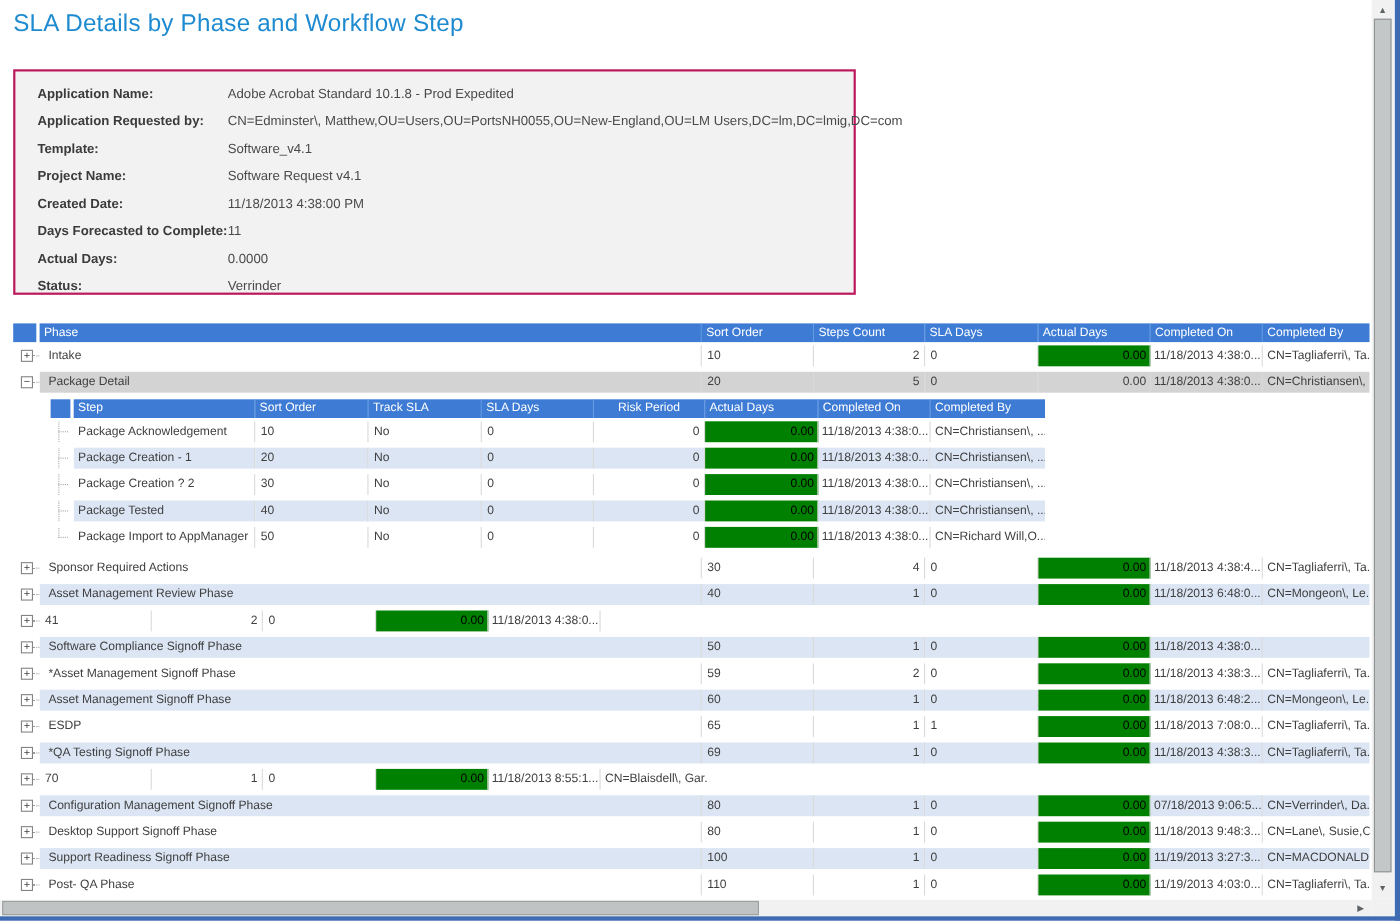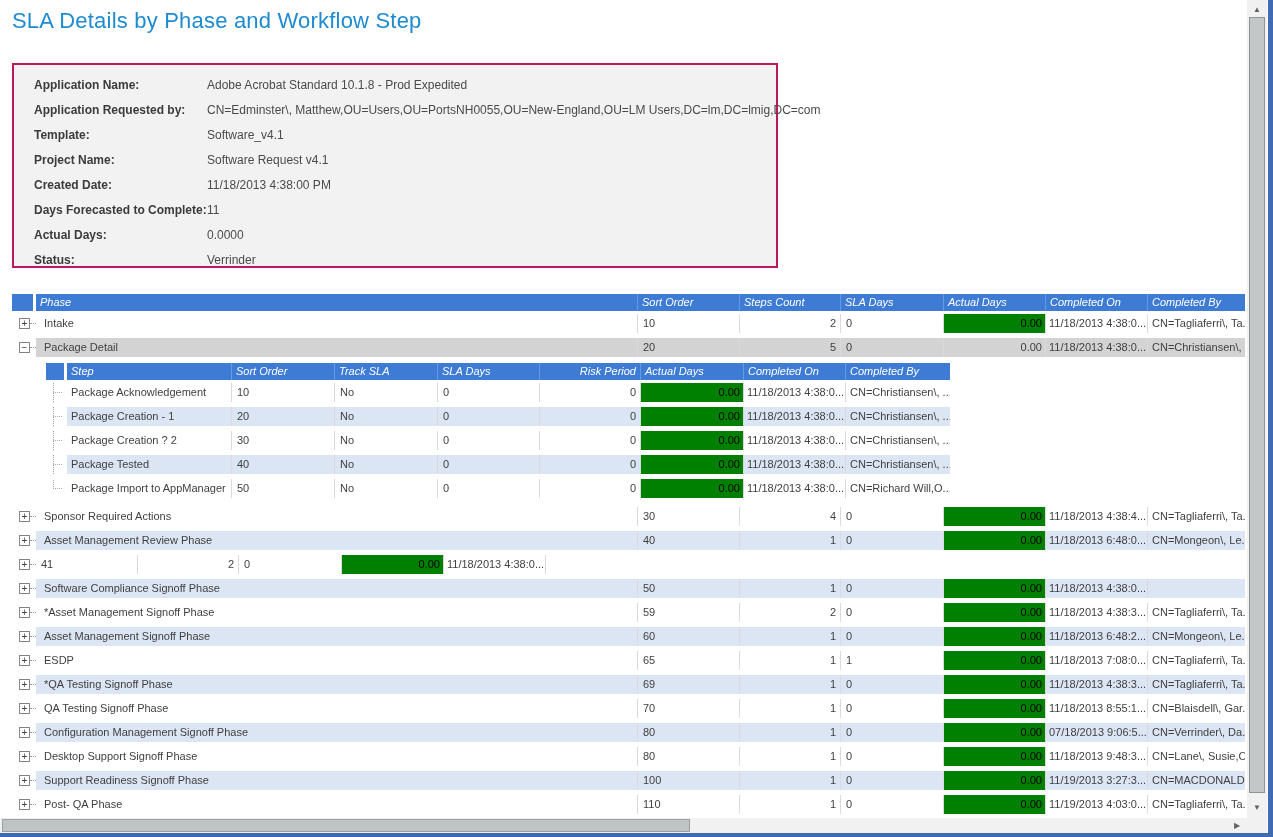--- a/index.html
+++ b/index.html
@@ -16,21 +16,21 @@
   
   .info-box {
     position:absolute; left:12px; top:63px; width:766px; height:205px;
     background:#f2f2f2; border:2px solid #be185d; padding-top:8px;
   }
   .info-row { height:25px; line-height:25px; position:relative; font-size:12px; }
   .info-label { position:absolute; left:20px; font-weight:bold; color:#3b3b3b; }
   .info-value { position:absolute; left:193px; color:#4a4a4a; white-space:nowrap; }
   
   .tbl { position:absolute; left:12px; top:294px; width:1233px; font-size:11px; }
-  .hrow { display:flex; height:17px; line-height:17px; color:#ffffff;font-style:italic; }
+  .hrow { display:flex; height:17px; line-height:17px; color:#ffffff; }
   .hrow > div { background:#3d7bd5; border-right:1px solid #639ae2; padding-left:4px;
                 white-space:nowrap; overflow:hidden; }
   .hrow > .hicon { border-right:none; margin-right:3px; padding-left:0; }
   .prow, .srow {
     display:flex; height:24px;
     border-top:3px solid #ffffff; border-bottom:2px solid #ffffff;
   }
   .prow > div, .srow > div {
     height:19px; line-height:19px; white-space:nowrap; overflow:hidden;
     border-right:1px solid #dadada;
@@ -166,21 +166,21 @@
     <div class="c-by">CN=Christiansen\, ...</div>
   </div>
 
   <div class="subtbl">
     <div class="hrow">
       <div class="s-icon hicon"></div>
       <div class="s-step">Step</div>
       <div class="s-sort">Sort Order</div>
       <div class="s-track">Track SLA</div>
       <div class="s-sla">SLA Days</div>
-      <div class="s-risk" style="text-align:right;padding-left:4px;">Risk Period</div>
+      <div class="s-risk" style="text-align:center;padding-left:4px;">Risk Period</div>
       <div class="s-act" style="text-align:left;padding-left:4px;">Actual Days</div>
       <div class="s-on">Completed On</div>
       <div class="s-by">Completed By</div>
     </div>
 
     <div class="srow">
       <div class="s-icon">
           <span class="tree-v"></span>
           <span class="tree-h"></span>
         </div>
@@ -364,21 +364,20 @@
     <div class="c-act green">0.00</div>
     <div class="c-on">11/18/2013 4:38:3...</div>
     <div class="c-by">CN=Tagliaferri\, Ta...</div>
   </div>
 
   <div class="prow">
     <div class="c-icon">
         <span class="tbox">+</span>
         <span class="tdots"></span>
       </div>
-    <div class="c-phase">QA Testing Signoff Phase</div>
     <div class="c-sort">70</div>
     <div class="c-steps">1</div>
     <div class="c-sla">0</div>
     <div class="c-act green">0.00</div>
     <div class="c-on">11/18/2013 8:55:1...</div>
     <div class="c-by">CN=Blaisdell\, Gar...</div>
   </div>
 
   <div class="prow alt">
     <div class="c-icon">

